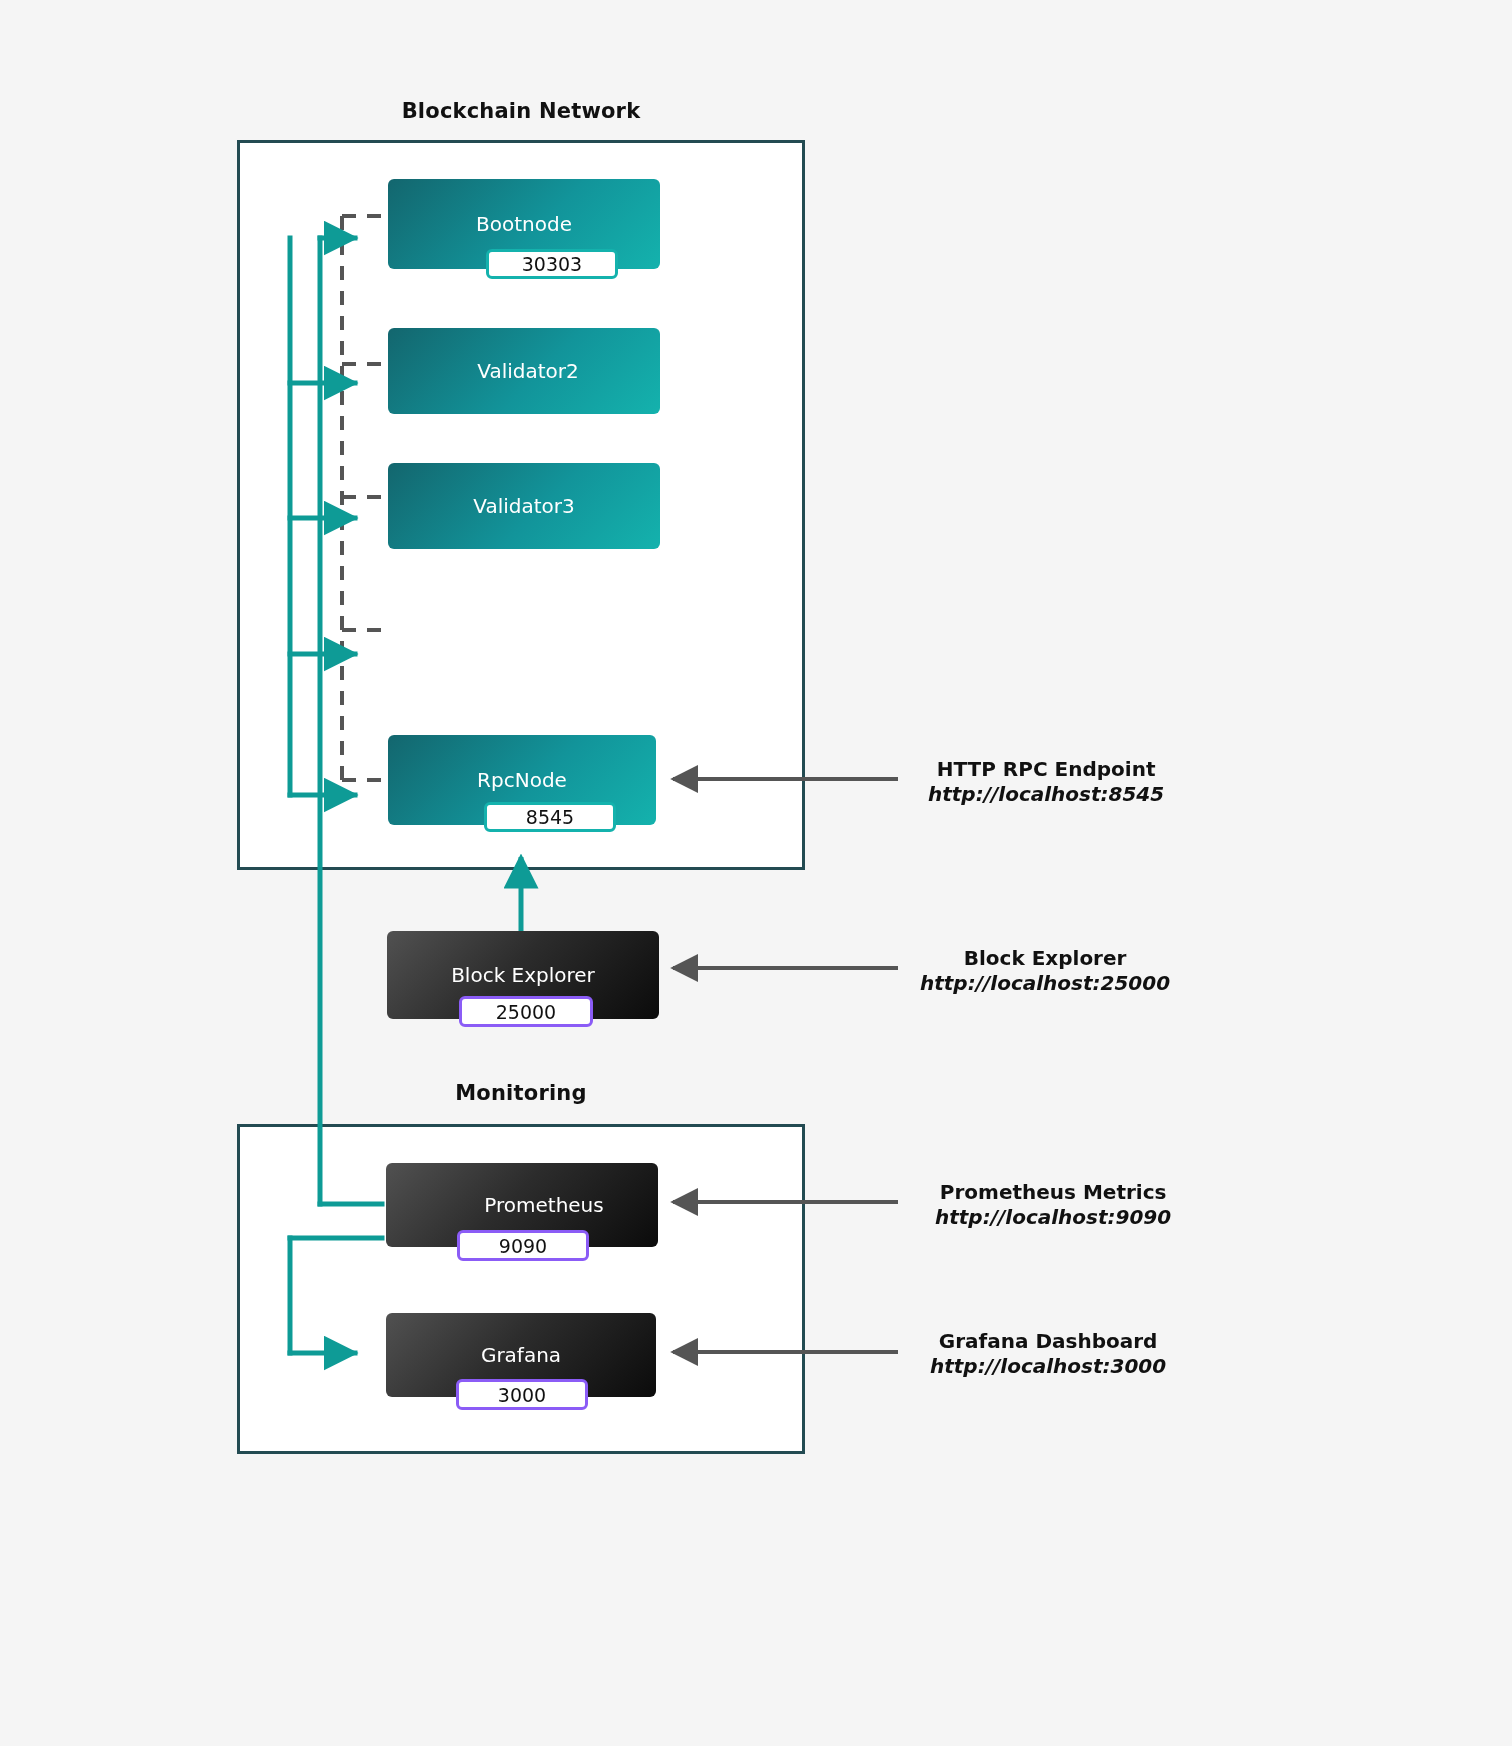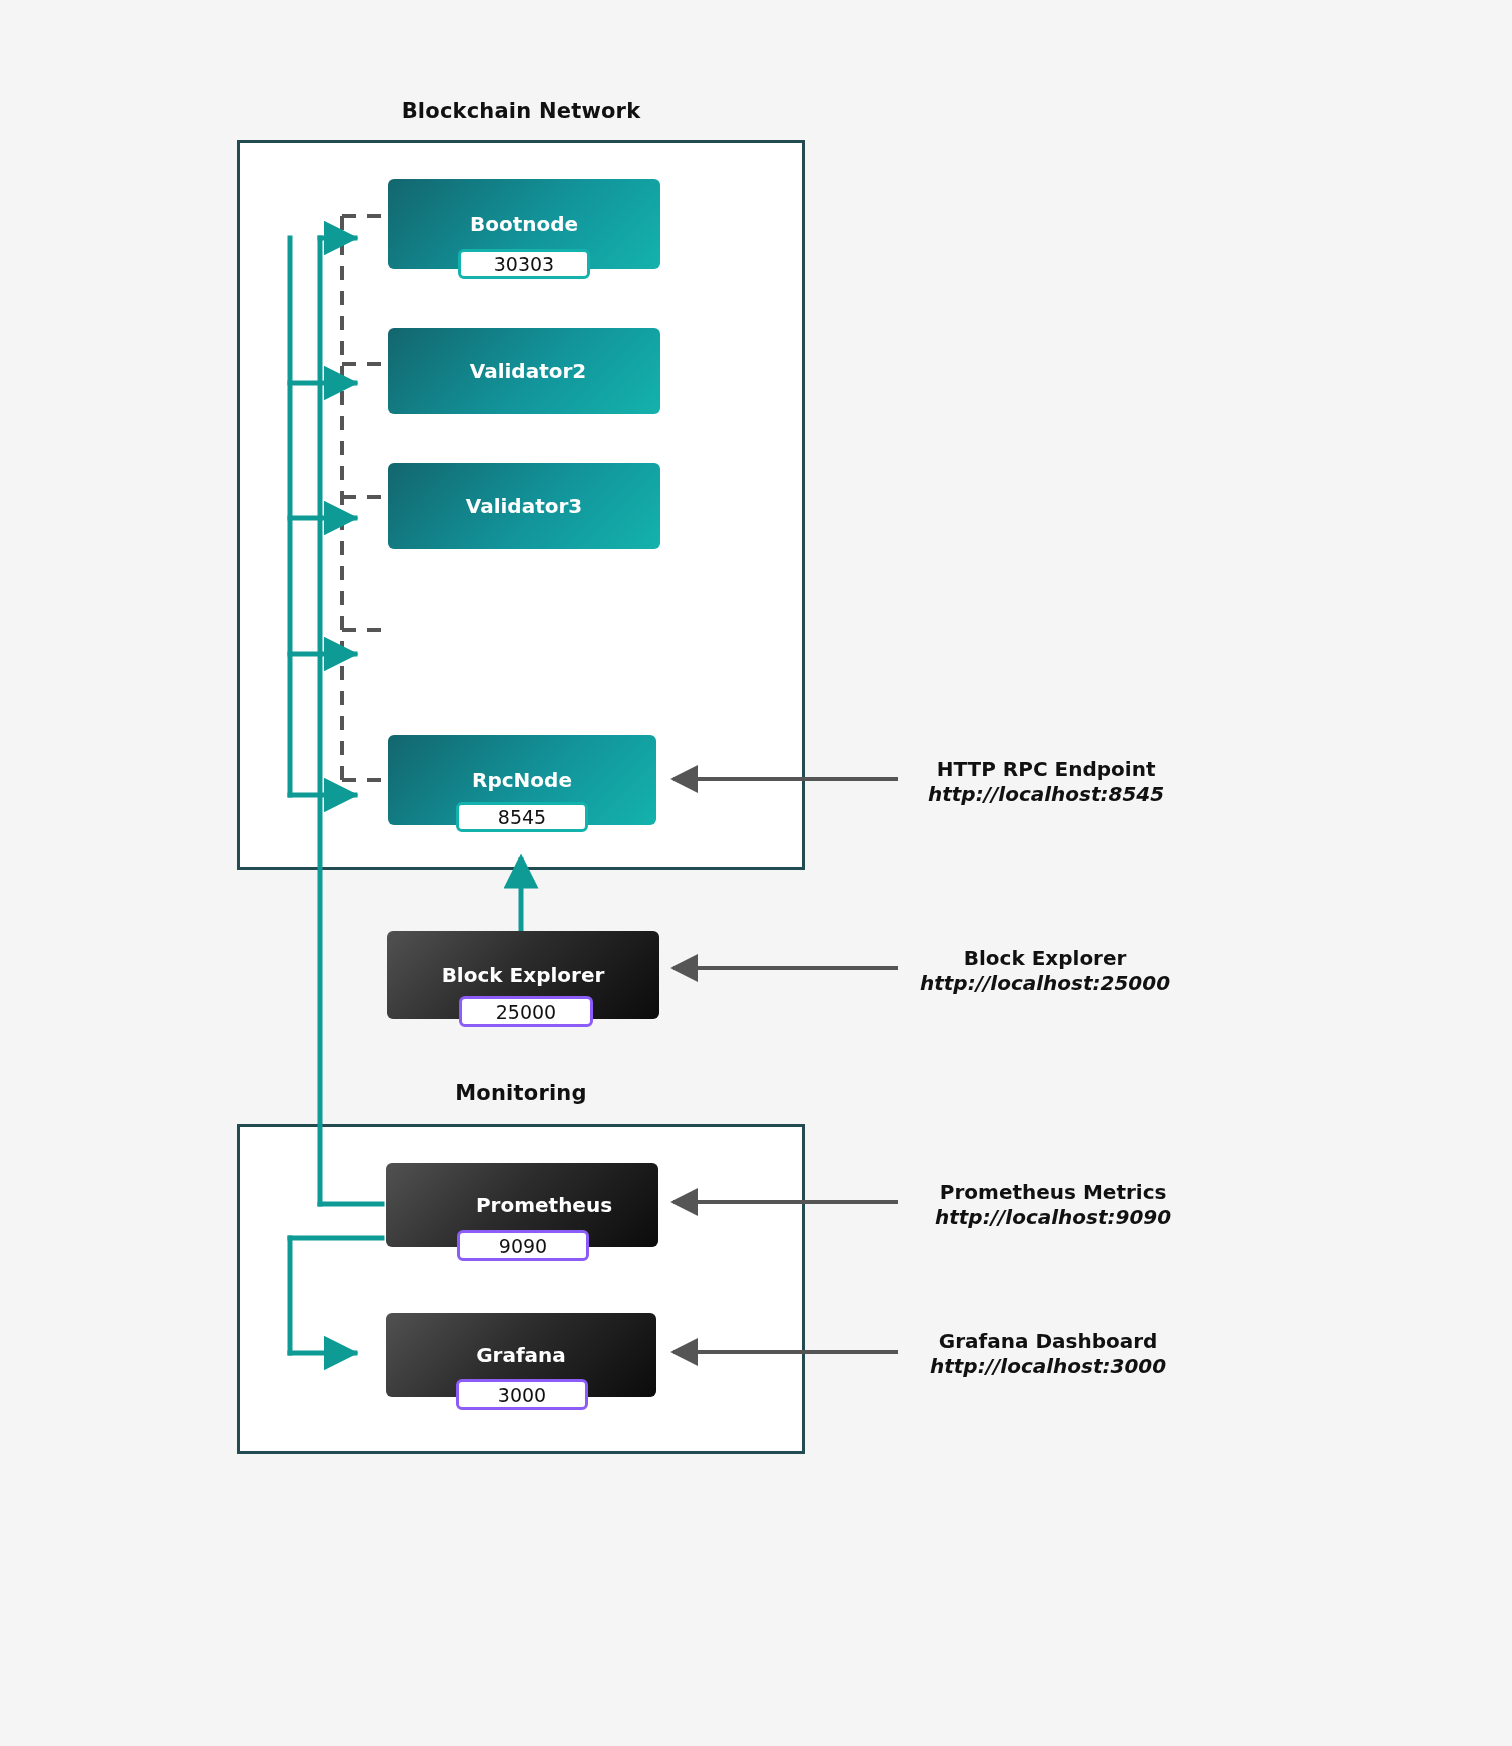--- a/index.html
+++ b/index.html
@@ -50,40 +50,40 @@
     justify-content: center;
   }
   .node-teal {
     background: linear-gradient(135deg, #13666e 0%, #12949a 55%, #14b2ad 100%);
   }
   .node-dark {
     background: linear-gradient(135deg, #515151 0%, #2c2c2c 45%, #0b0b0b 100%);
   }
   .node-label {
     font-size: 20px;
-    font-weight: bold;
+    font-weight: normal;
     color: #ffffff;
     text-align: center;
     line-height: 1;
     white-space: nowrap;
   }
   .port {
     position: absolute;
     box-sizing: border-box;
     background: #ffffff;
     border-radius: 6px;
     display: flex;
     align-items: center;
     justify-content: center;
     font-size: 19px;
     color: #111111;
     font-family: "DejaVu Sans", "Liberation Sans", sans-serif;
     white-space: nowrap;
   }
-  .port-teal { border: 3px solid #14b2ad; }
+  .port-teal { border: 3px solid #14b2ad; margin-left: 28px; }
   .port-dark { border: 3px solid #8b5cf6; }
   .annotation {
     position: absolute;
     text-align: center;
     white-space: nowrap;
   }
   .annotation .ann-title {
     display: block;
     font-size: 20px;
     font-weight: bold;

